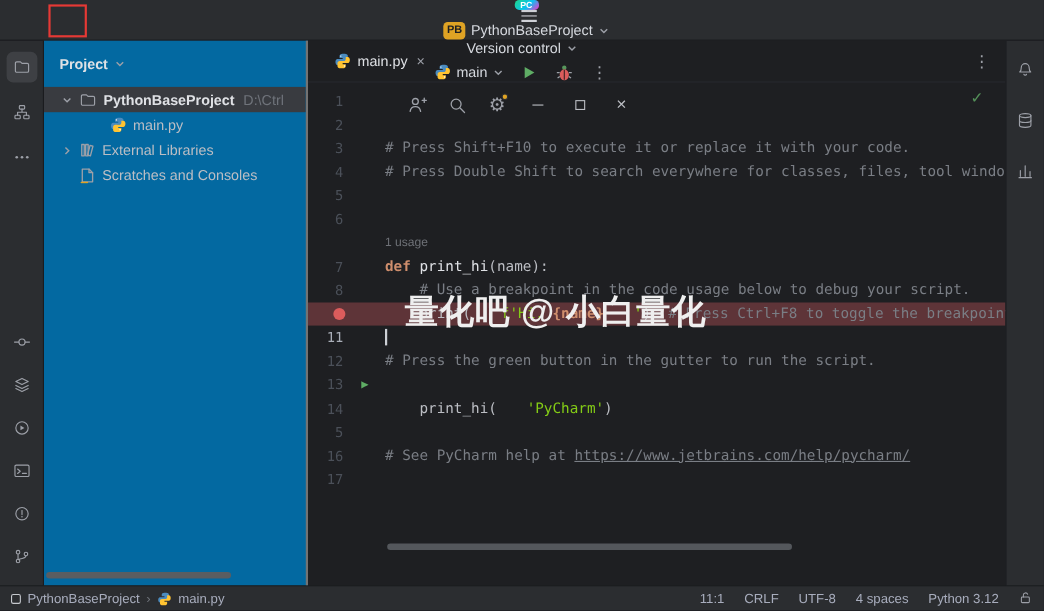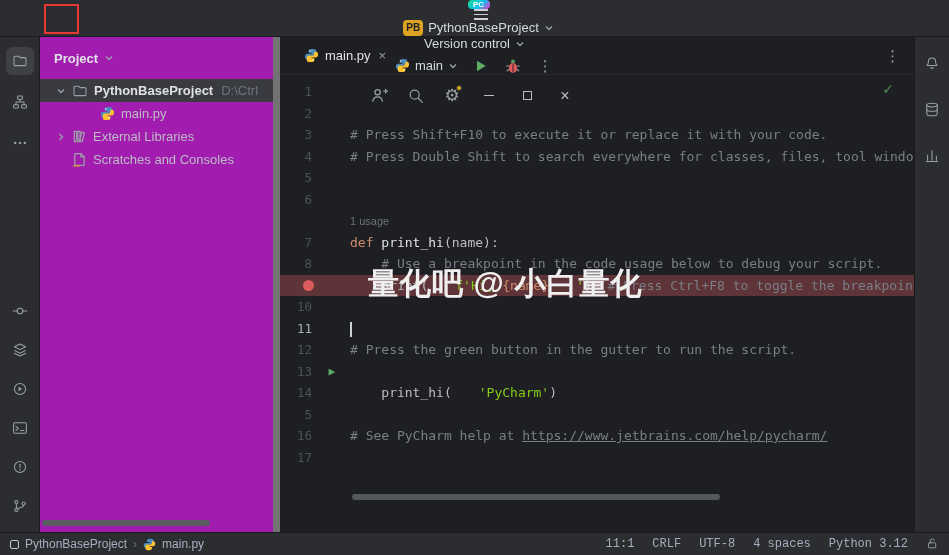--- a/index.html
+++ b/index.html
@@ -46,21 +46,21 @@
   .strip-left { width:40px; border-right:1px solid #1A1B1E; padding-top:10px; }
   .strip-right { width:35px; border-left:1px solid #1A1B1E; padding-top:12px; gap:18px; }
   .strip-btn { width:28px;height:28px;border-radius:6px;display:flex;align-items:center;
     justify-content:center;background:none;border:none; }
   .strip-btn.active { background:#3E4044; }
   .strip-top { display:flex;flex-direction:column;gap:13px;align-items:center; }
   .strip-bottom { display:flex;flex-direction:column;gap:11px;align-items:center;
     margin-top:auto; padding-bottom:12px; }
 
   
-  .project-panel { width:240px; background:#a21caf; border-right:7px solid #737373;
+  .project-panel { width:240px; background:#0369a1; border-right:2px solid #737373;
     position:relative; overflow:hidden; }
   .panel-header { height:42px; display:flex; align-items:center; gap:6px; padding-left:14px;
     color:#DFE1E5; font-weight:bold; }
   .tree { font-size:13px; }
   .tree-row { height:23px; display:flex; align-items:center; white-space:nowrap;
     overflow:hidden; color:#BCBEC4; }
   .tree-row.selected { background:#393B40; }
   .tr-pad16 { padding-left:16px; } .tr-pad60 { padding-left:60px; }
   .tree-chev { width:16px; flex:0 0 16px; display:flex; align-items:center; }
   .tree-ico { margin-right:6px; flex:0 0 auto; }
@@ -85,37 +85,37 @@
   .lnum { font-size:12.5px; }
   .lnum.active { color:#A9AEB8; }
   .bp-dot { position:absolute; right:36px; top:5px; width:11px; height:11px;
     border-radius:50%; background:#DB5C5C; }
   .run-arrow { position:absolute; right:15px; top:0; color:#5FAD65; font-size:11px; }
   .code-text { flex:1; overflow:hidden; }
   .bp-row { background:#5E3438; }
   .hint { font-family:"Liberation Sans",sans-serif; font-size:11px; color:#6E7177; }
   .caret { display:inline-block; width:1.5px; height:15px; background:#CDD0D6;
     vertical-align:middle; }
-  .tk-cm { color:#7A7E85; } .tk-kw { color:#CF8E6D; } .tk-str { color:#84cc16;padding-left:27px; }
+  .tk-cm { color:#7A7E85; } .tk-kw { color:#CF8E6D;font-weight:bold; } .tk-str { color:#84cc16;padding-left:27px; }
   .tk-pl { color:#BCBEC4; } .tk-dunder { color:#C77DBB; } .tk-fn { color:#DFE1E5; }
   .tk-link { color:#7A7E85; text-decoration:underline; }
   .watermark { position:absolute; left:88px; top:188px; font-size:31px; font-weight:bold;
     color:#EFEFEF; letter-spacing:1px; z-index:20;
     font-family:"Liberation Sans", sans-serif; }
   .inspection-ok { position:absolute; top:6px; right:20px; color:#549159; font-size:14px; }
   .ed-hscroll { position:absolute; top:419px; left:72px; width:368px; height:6px;
     border-radius:3px; background:#54575C; }
 
   
   .statusbar { height:23px; background:#2B2D30; border-top:1px solid #1A1B1E;
     display:flex; align-items:center; font-size:12px; color:#A8ADBD; padding:0 10px; }
   .sb-left { display:flex; align-items:center; gap:6px; }
   .sb-proj-icon { width:9px; height:9px; border:1.2px solid #C5C8CD; border-radius:2px; }
   .sb-sep { color:#6F737A; }
-  .sb-right { margin-left:auto; display:flex; align-items:flex-start; gap:18px;font-family:Liberation Mono, monospace; }
+  .sb-right { margin-left:auto; display:flex; align-items:flex-start; gap:18px; }
 </style>
 </head>
 <body>
 
 <div class="titlebar">
   <div class="app-icon">PC</div>
 
   <button class="tb-btn hamburger">
     <i></i>
       <i></i>
@@ -341,21 +341,20 @@
           <div class="code-row"><span class="gutter"><span class="lnum">1</span></span></div>
           <div class="code-row"><span class="gutter"><span class="lnum">2</span></span><span class="code-text"></span></div>
           <div class="code-row"><span class="gutter"><span class="lnum">3</span></span><span class="code-text"><span class="tk-cm"># Press Shift+F10 to execute it or replace it with your code.</span></span></div>
           <div class="code-row"><span class="gutter"><span class="lnum">4</span></span><span class="code-text"><span class="tk-cm"># Press Double Shift to search everywhere for classes, files, tool windo</span></span></div>
           <div class="code-row"><span class="gutter"><span class="lnum">5</span></span><span class="code-text"></span></div>
           <div class="code-row"><span class="gutter"><span class="lnum">6</span></span><span class="code-text"></span></div>
           <div class="code-row"><span class="gutter"><span class="lnum"></span></span><span class="code-text"><span class="hint">1 usage</span></span></div>
           <div class="code-row"><span class="gutter"><span class="lnum">7</span></span><span class="code-text"><span class="tk-kw">def </span><span class="tk-fn">print_hi</span><span class="tk-pl">(name):</span></span></div>
           <div class="code-row"><span class="gutter"><span class="lnum">8</span></span><span class="code-text"><span class="tk-cm">    # Use a breakpoint in the code usage below to debug your script.</span></span></div>
           <div class="code-row bp-row"><span class="gutter"><span class="bp-dot"></span></span><span class="code-text"><span class="tk-pl">    print(</span><span class="tk-str">f'Hi, </span><span class="tk-kw">{name}</span><span class="tk-str">'</span><span class="tk-pl">)</span><span class="tk-cm">  # Press Ctrl+F8 to toggle the breakpoint.</span></span></div>
-          <div class="code-row"><span class="gutter"><span class="lnum">10</span></span><span class="code-text"></span></div>
           <div class="code-row"><span class="gutter"><span class="lnum active">11</span></span><span class="code-text"><span class="caret"></span></span></div>
           <div class="code-row"><span class="gutter"><span class="lnum">12</span></span><span class="code-text"><span class="tk-cm"># Press the green button in the gutter to run the script.</span></span></div>
           <div class="code-row"><span class="gutter"><span class="lnum">13</span><span class="run-arrow">▶</span></span></div>
           <div class="code-row"><span class="gutter"><span class="lnum">14</span></span><span class="code-text"><span class="tk-pl">    print_hi(</span><span class="tk-str">'PyCharm'</span><span class="tk-pl">)</span></span></div>
           <div class="code-row"><span class="gutter"><span class="lnum">5</span></span><span class="code-text"></span></div>
           <div class="code-row"><span class="gutter"><span class="lnum">16</span></span><span class="code-text"><span class="tk-cm"># See PyCharm help at </span><span class="tk-link">https://www.jetbrains.com/help/pycharm/</span></span></div>
           <div class="code-row"><span class="gutter"><span class="lnum">17</span></span><span class="code-text"></span></div>
         </div>
       <div class="watermark">量化吧 @ 小白量化</div>
       <span class="inspection-ok">✓</span>

